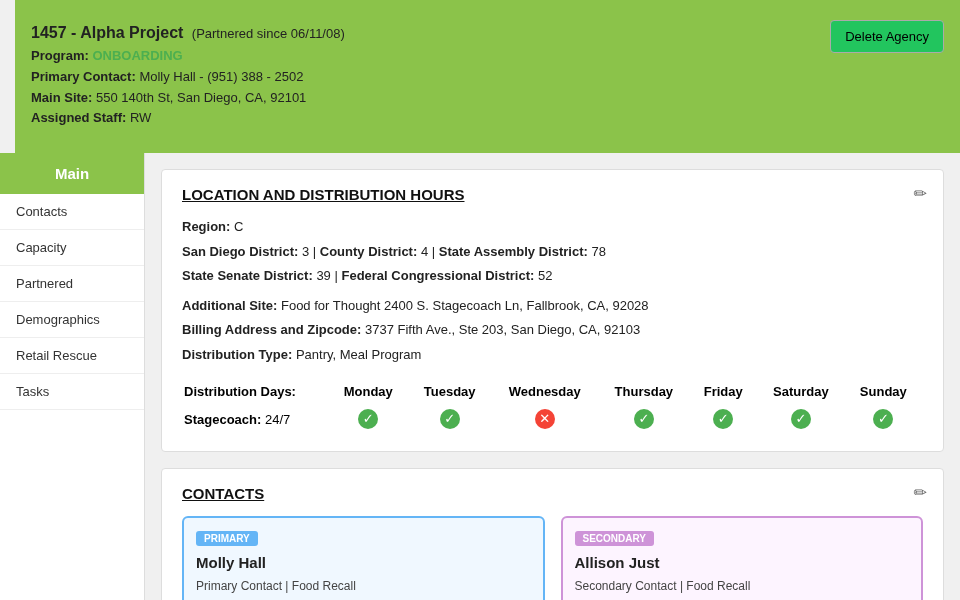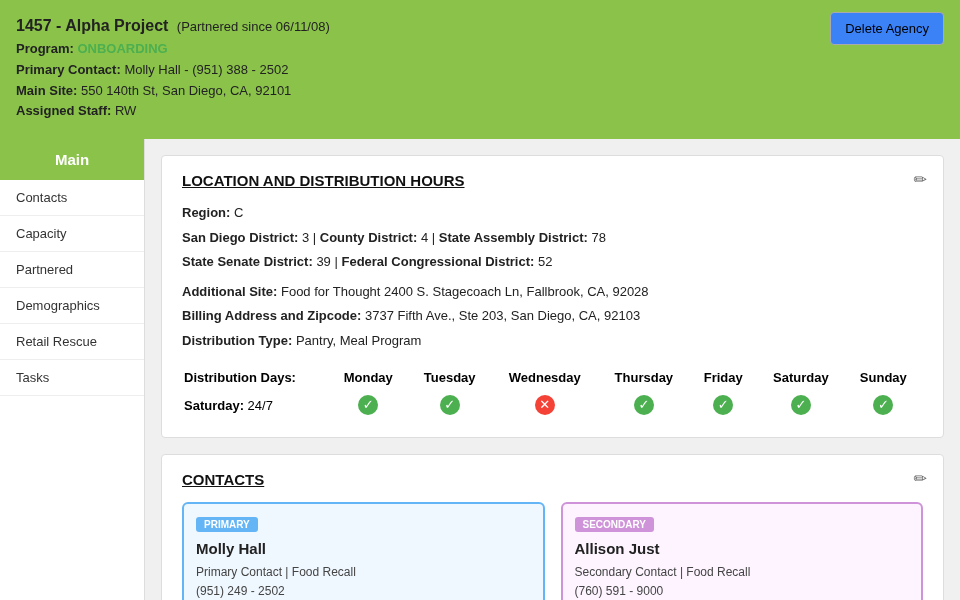--- a/index.html
+++ b/index.html
@@ -1,40 +1,41 @@
 <!DOCTYPE html>
 <html><head>
   <meta charset="utf-8">
   <style>
     * { box-sizing: border-box; margin: 0; padding: 0; }
     body { font-family: Arial, sans-serif; font-size: 13px; background: #f0f0f0; width: 960px; height: 600px; overflow: hidden; }
 
     
     #header {
       background: #8bc34a;
-      padding: 17px 16px;
+      padding: 24px 16px;
       position: relative;
+      margin-left: 15px;
     }
     #header .agency-title {
       font-size: 16px;
       font-weight: bold;
       color: #222;
     }
     #header .agency-info {
       margin-top: 4px;
       line-height: 1.6;
       color: #222;
     }
     #header .status-label { color: #4caf50; font-weight: bold; }
     #header .delete-btn {
       position: absolute;
-      top: 12px;
+      top: 20px;
       right: 16px;
       padding: 8px 14px;
-      background: #3b82f6;
+      background: #22c55e;
       border: 1px solid #aaa;
       border-radius: 4px;
       cursor: pointer;
       font-size: 13px;
     }
 
     
     #main-layout {
       display: flex;
       height: calc(600px - 130px);
@@ -270,21 +271,21 @@
           <td><strong>Monday</strong></td>
           <td><strong>Tuesday</strong></td>
           <td><strong>Wednesday</strong></td>
           <td><strong>Thursday</strong></td>
           <td><strong>Friday</strong></td>
           <td><strong>Saturday</strong></td>
           <td><strong>Sunday</strong></td>
         </tr>
         <tr>
           <td>
-            <span class="dist-label">Saturday:</span>
+            <span class="dist-label">Stagecoach:</span>
             <span>24/7</span>
           </td>
           <td><span class="check-green">✓</span></td>
           <td><span class="check-green">✓</span></td>
           <td><span class="check-red">✕</span></td>
           <td><span class="check-green">✓</span></td>
           <td><span class="check-green">✓</span></td>
           <td><span class="check-green">✓</span></td>
           <td><span class="check-green">✓</span></td>
         </tr>

